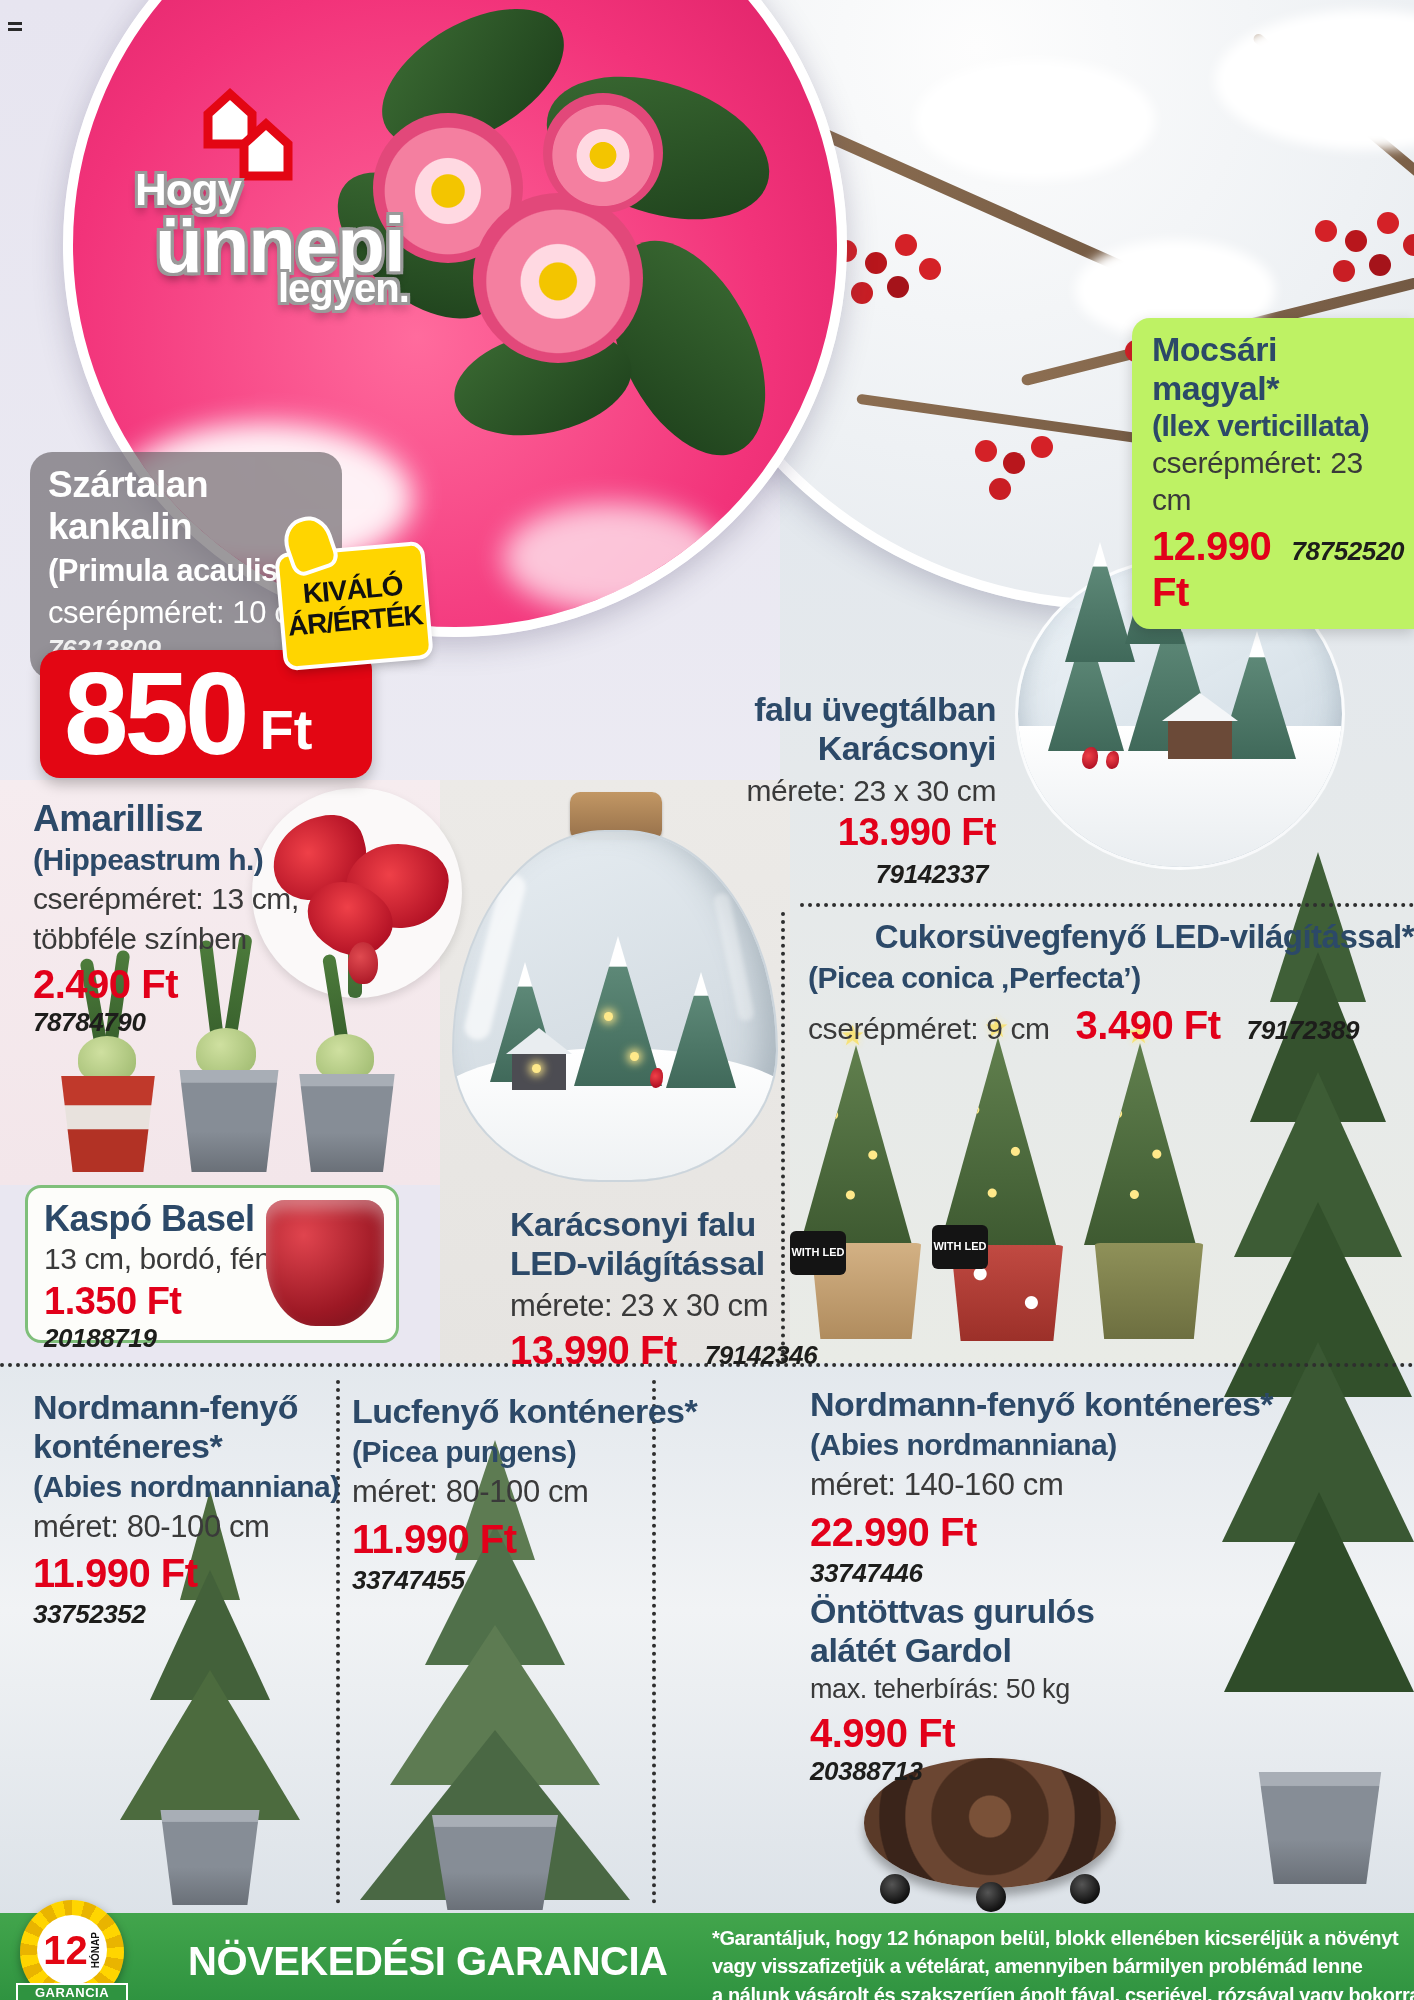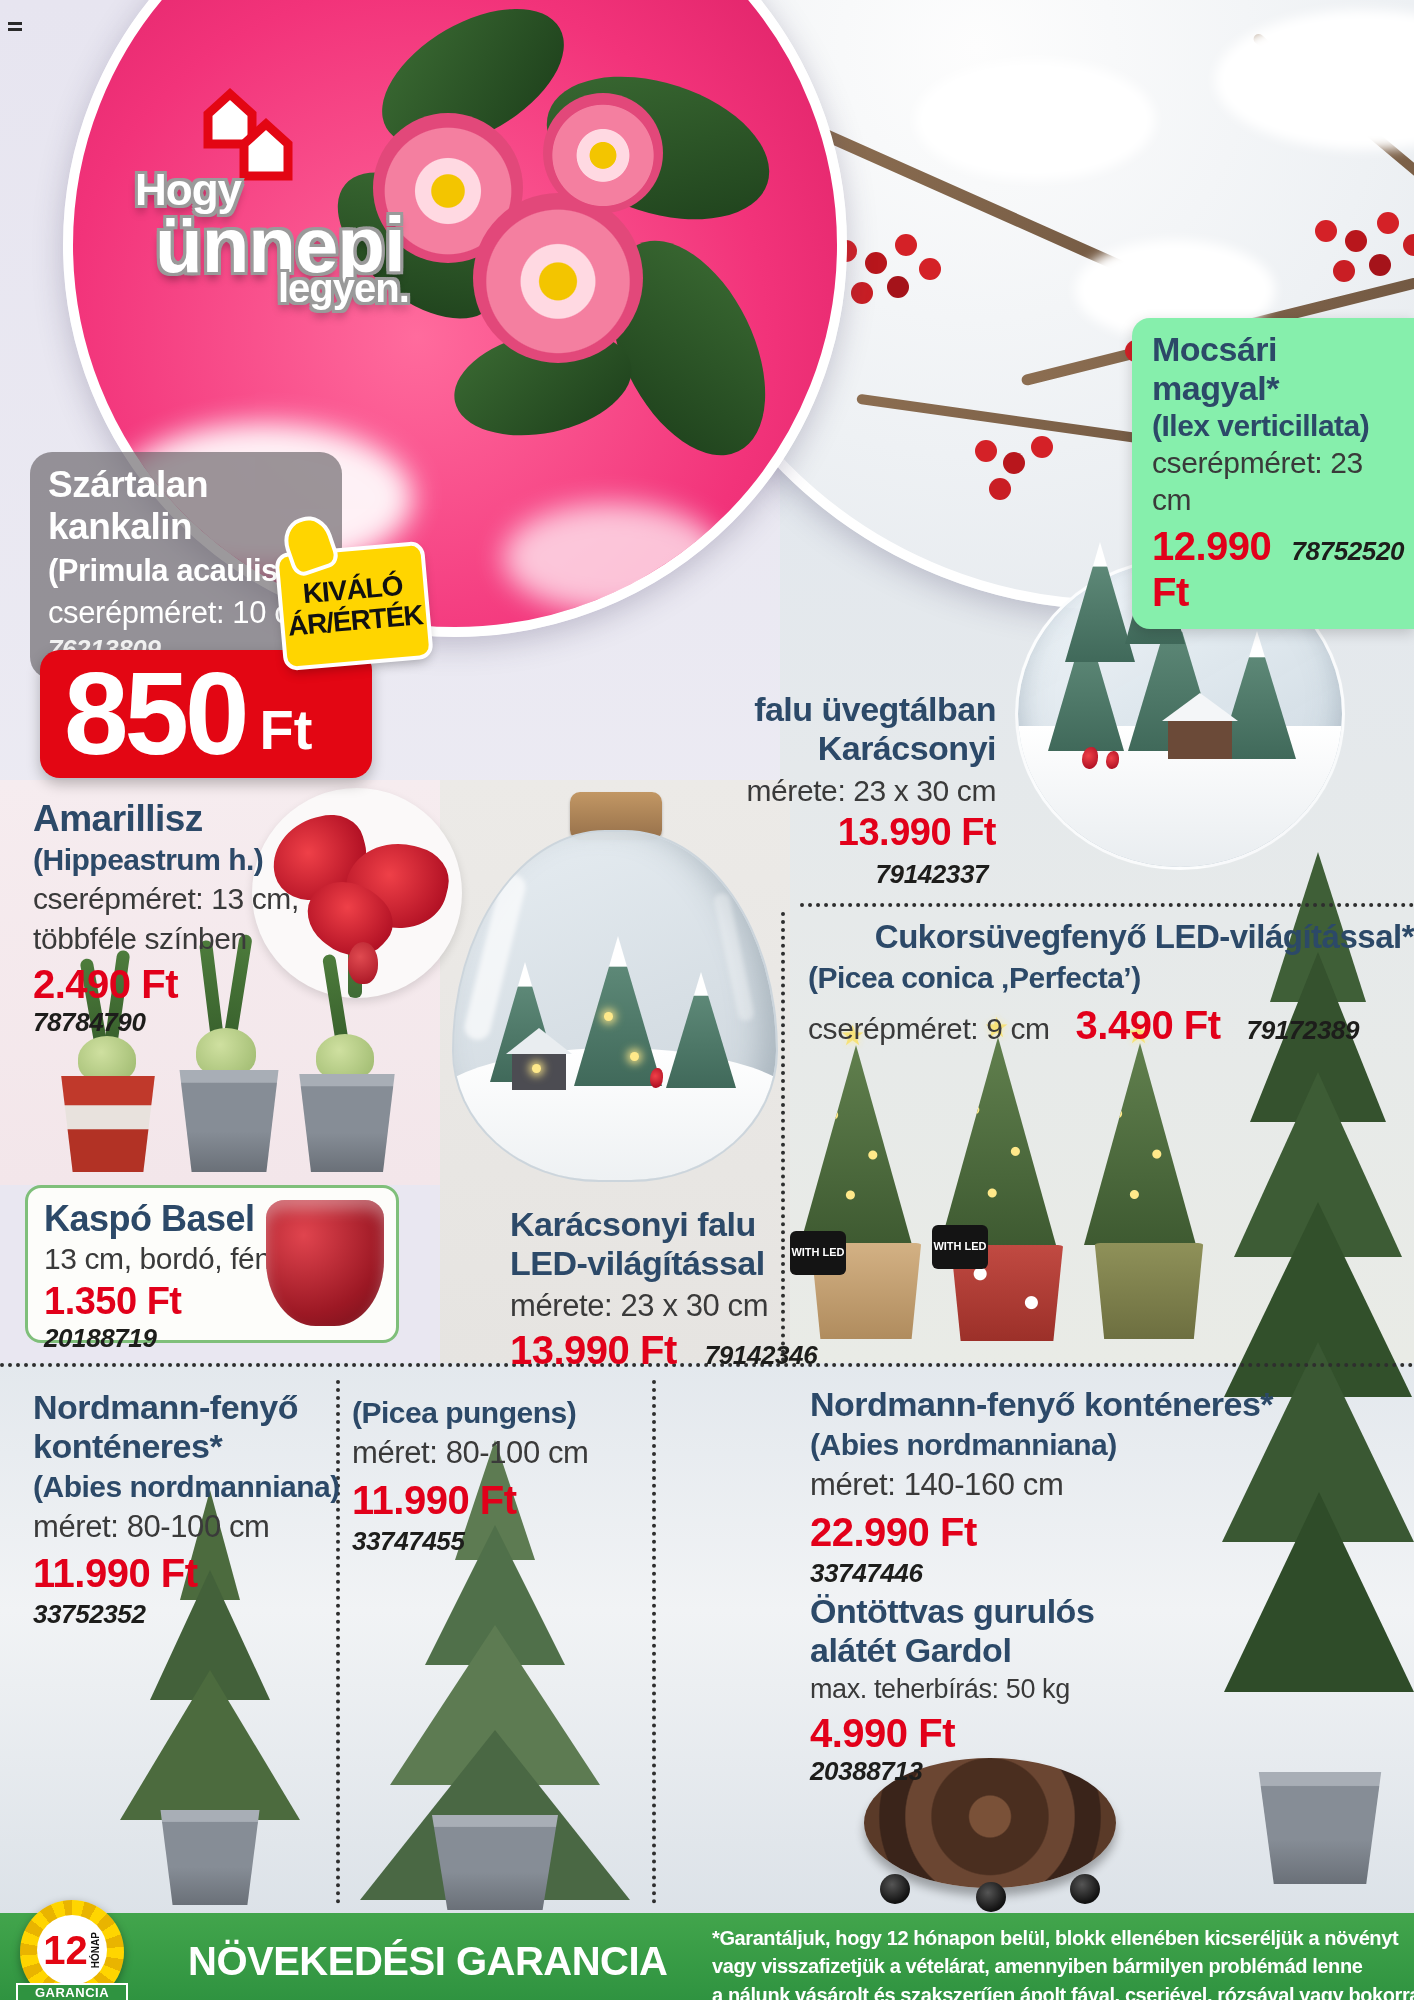--- a/index.html
+++ b/index.html
@@ -63,21 +63,21 @@
      border-radius:45% 45% 20% 20%; transform:rotate(-14deg); box-shadow:0 0 0 4px #fff; }
 
   
   #hero-price{ position:absolute; left:40px; top:650px; width:332px; height:128px; background:#e30613;
      border-radius:20px; z-index:6; display:flex; align-items:center; box-shadow:0 6px 14px rgba(0,0,0,.25); }
   #hero-price .amount{ color:#fff; font-weight:900; font-size:116px; margin-left:24px; letter-spacing:-4px; line-height:1; }
   #hero-price .cur{ color:#fff; font-weight:900; font-size:56px; margin-left:14px; margin-top:30px; }
 
   
   #ilex-box{ position:absolute; left:1132px; top:318px; width:282px; padding:12px 10px 14px 20px;
-     background:#86efac; border-radius:18px 0 0 18px; z-index:6; box-shadow:0 4px 14px rgba(0,0,0,.18); }
+     background:#bef264; border-radius:18px 0 0 18px; z-index:6; box-shadow:0 4px 14px rgba(0,0,0,.18); }
   #ilex-box .priceline{ display:flex; align-items:baseline; gap:18px; margin-top:4px; }
 
   
   #bowl-text{ left:700px; top:690px; width:296px; text-align:right; }
   #bowl-text .size{ margin-top:4px; }
   #bowl-text .price{ margin-top:2px; font-size:38px; }
   #bowl-text .sku{ display:block; margin-top:4px; padding-right:8px; }
 
   
   #bowl-photo{ position:absolute; left:995px; top:548px; width:365px; height:330px; z-index:2; }
@@ -444,20 +444,21 @@
   <div class="tblock bcol" id="nordsmall-text">
     <div class="name">Nordmann-fenyő</div>
     <div class="name">konténeres*</div>
     <div class="latin">(Abies nordmanniana)</div>
     <div class="size">méret: 80-100 cm</div>
     <div class="price">11.990 Ft</div>
     <span class="sku">33752352</span>
   </div>
 
   <div class="tblock bcol" id="spruce-text">
+    <div class="name">Lucfenyő konténeres*</div>
     <div class="latin">(Picea pungens)</div>
     <div class="size">méret: 80-100 cm</div>
     <div class="price">11.990 Ft</div>
     <span class="sku">33747455</span>
   </div>
 
   <div class="tblock bcol" id="nordlarge-text">
     <div class="name">Nordmann-fenyő konténeres*</div>
     <div class="latin">(Abies nordmanniana)</div>
     <div class="size">méret: 140-160 cm</div>

